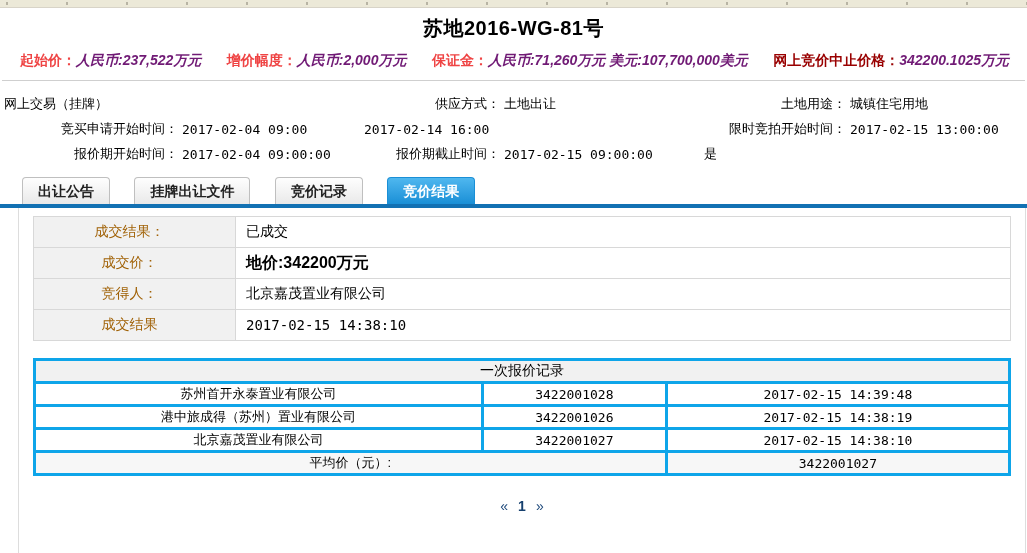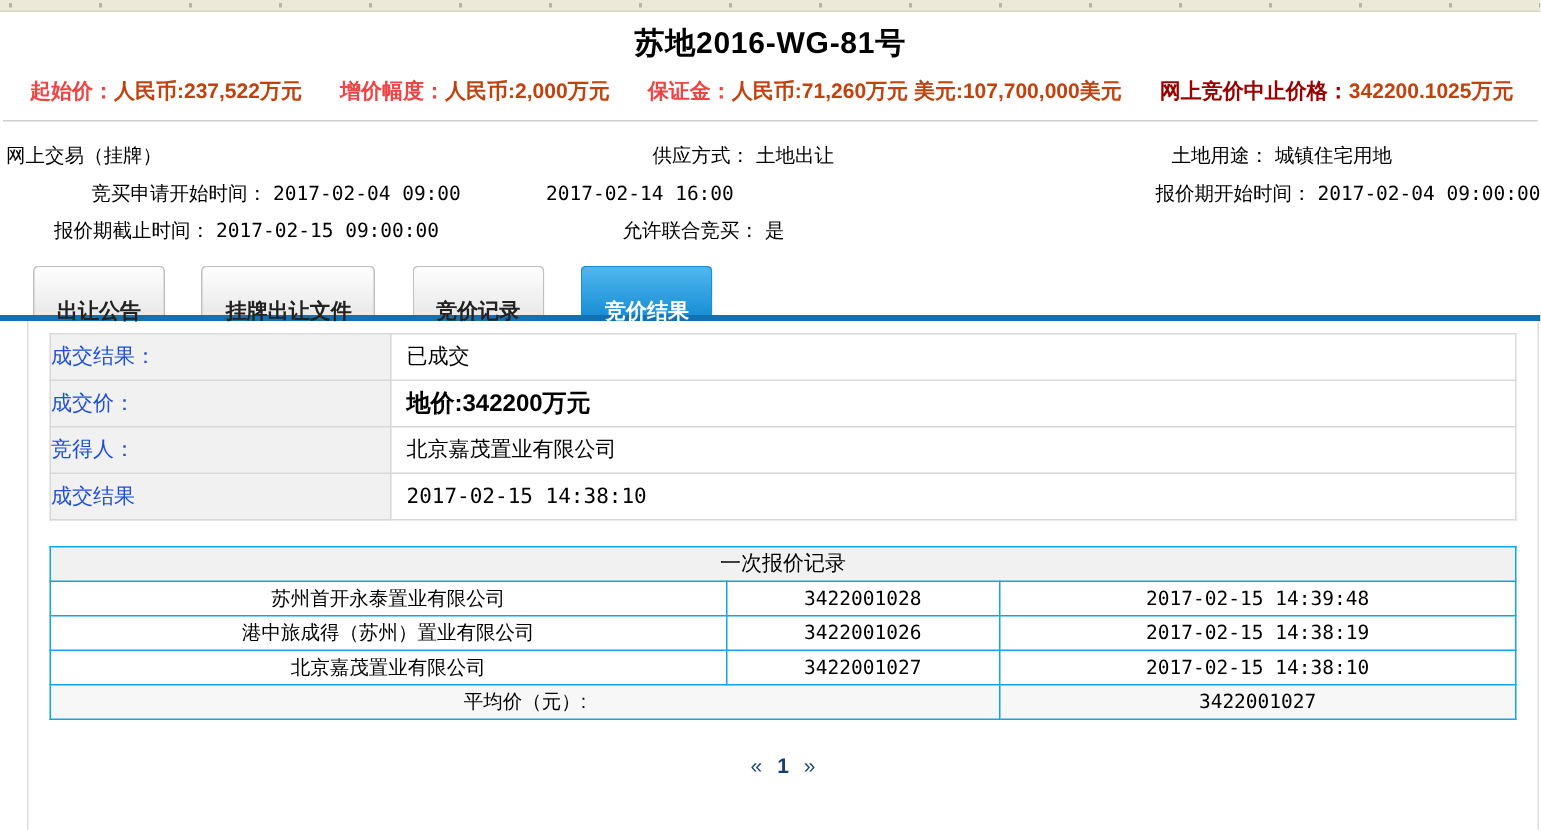--- a/index.html
+++ b/index.html
@@ -10,55 +10,55 @@
   .chrome-strip { height:8px; background:#ECE9D8; border-bottom:1px solid #D8D4C8;
     background-image:linear-gradient(90deg, #b8b4a4 0 2px, transparent 2px 100%);
     background-size:60px 3px; background-repeat:repeat-x; background-position:6px 2px; }
 
   .page-title { text-align:center; font-size:20px; font-weight:bold; padding:7px 0 6px 0; letter-spacing:.5px; }
 
   .price-bar { display:flex; justify-content:space-between; align-items:center;
     padding:4px 18px 10px 20px; font-size:14px; font-weight:bold; }
   .price-item { white-space:nowrap; }
   .price-label { color:#ef4444; }
-  .price-value { color:#c2410c; }
+  .price-value { color:#701a75;font-style:italic; }
   .price-item.stop .price-label { color:#990000; }
   .rule { border:none; border-top:1px solid #CFCFCF; margin:0 2px; }
 
   .info-grid { display:grid; grid-template-columns:360px 340px 327px; row-gap:3px;
     padding:12px 0 10px 0; font-size:13px; }
   .info-cell { display:flex; align-items:center; height:22px; }
   .info-label { text-align:right; white-space:nowrap; }
   .col1 .info-label { width:178px; }
   .col2 .info-label { width:140px; }
   .col3 .info-label { width:146px; }
   .info-value { padding-left:4px; white-space:nowrap; }
   .num { font-family:"DejaVu Sans Mono","Liberation Mono",monospace; }
 
   
   .tabbar { padding-left:22px; position:relative; margin-top:2px; }
   .tab { display:inline-block; vertical-align:bottom; height:27px; line-height:26px;
-    padding:16px 15px; margin-right:20px; font-size:14px; font-weight:bold; cursor:pointer;
+    padding:0 15px; margin-right:20px; font-size:14px; font-weight:bold; cursor:pointer;
     border:1px solid #BFBFBF; border-bottom:none; border-radius:4px 4px 0 0;
     background:linear-gradient(#FEFEFE,#E9E9E9); color:#222; }
   .tab.active { background:linear-gradient(#4FB7EF,#1A8FD6); border-color:#1A8FD6; color:#fff; }
   .tab-underline { height:4px; background:#1271B3; }
 
   
   .content { border-left:1px solid #DDD; border-right:1px solid #DDD;
     margin:0 0 0 18px; width:1008px; height:352px; padding:8px 14px 0 14px; }
 
   table { border-collapse:collapse; width:100%; }
   .result-table td { border:1px solid #D8D8D8; height:31px; font-size:14px; }
-  .result-table .lbl { background:#F1F1F1; width:227px; text-align:left; padding-right:10px; color:#1d4ed8; }
+  .result-table .lbl { background:#F1F1F1; width:202px; text-align:center; padding-right:10px; color:#a16207; }
   .result-table .val { padding-left:10px; }
   .result-table .val.big { font-weight:bold; font-size:16px; }
 
   .bid-table { margin-top:17px; }
-  .bid-table td, .bid-table th { border:1px solid #0ea5e9; height:23px;
+  .bid-table td, .bid-table th { border:3px solid #0ea5e9; height:23px;
     text-align:center; font-size:13px; font-weight:normal; }
   .bid-table .tbl-title { background:#F1F1F1; font-size:14px; }
   .bid-table .avg-row td { background:#F7F7F7; }
   .c-bidder { width:48%; } .c-price { width:21%; } .c-time { width:31%; }
 
   .pagination { text-align:center; margin-top:22px; font-size:14px; color:#1F4A7C; }
   .pagination span { margin:0 5px; cursor:pointer; }
   .pagination .cur { font-weight:bold; color:#16406E; cursor:default; }
 </style>
 </head>
@@ -97,30 +97,33 @@
     <span class="info-label">土地用途：</span>
     <span class="info-value">城镇住宅用地</span>
   </div>
   <div class="info-cell col1">
     <span class="info-label">竞买申请开始时间：</span>
     <span class="info-value num">2017-02-04 09:00</span>
   </div>
   <div class="info-cell col2">
     <span class="info-value num">2017-02-14 16:00</span>
   </div>
+  <div class="info-cell col3">
+    <span class="info-label">限时竞拍开始时间：</span>
+    <span class="info-value num">2017-02-15 13:00:00</span>
+  </div>
   <div class="info-cell col1">
     <span class="info-label">报价期开始时间：</span>
     <span class="info-value num">2017-02-04 09:00:00</span>
   </div>
   <div class="info-cell col2">
     <span class="info-label">报价期截止时间：</span>
     <span class="info-value num">2017-02-15 09:00:00</span>
   </div>
   <div class="info-cell col3">
-    <span class="info-label">允许联合竞买：</span>
     <span class="info-value">是</span>
   </div>
 </div>
 
 <div class="tabbar">
   <div class="tab">出让公告</div>
   <div class="tab">挂牌出让文件</div>
   <div class="tab">竞价记录</div>
   <div class="tab active">竞价结果</div>
 </div>

